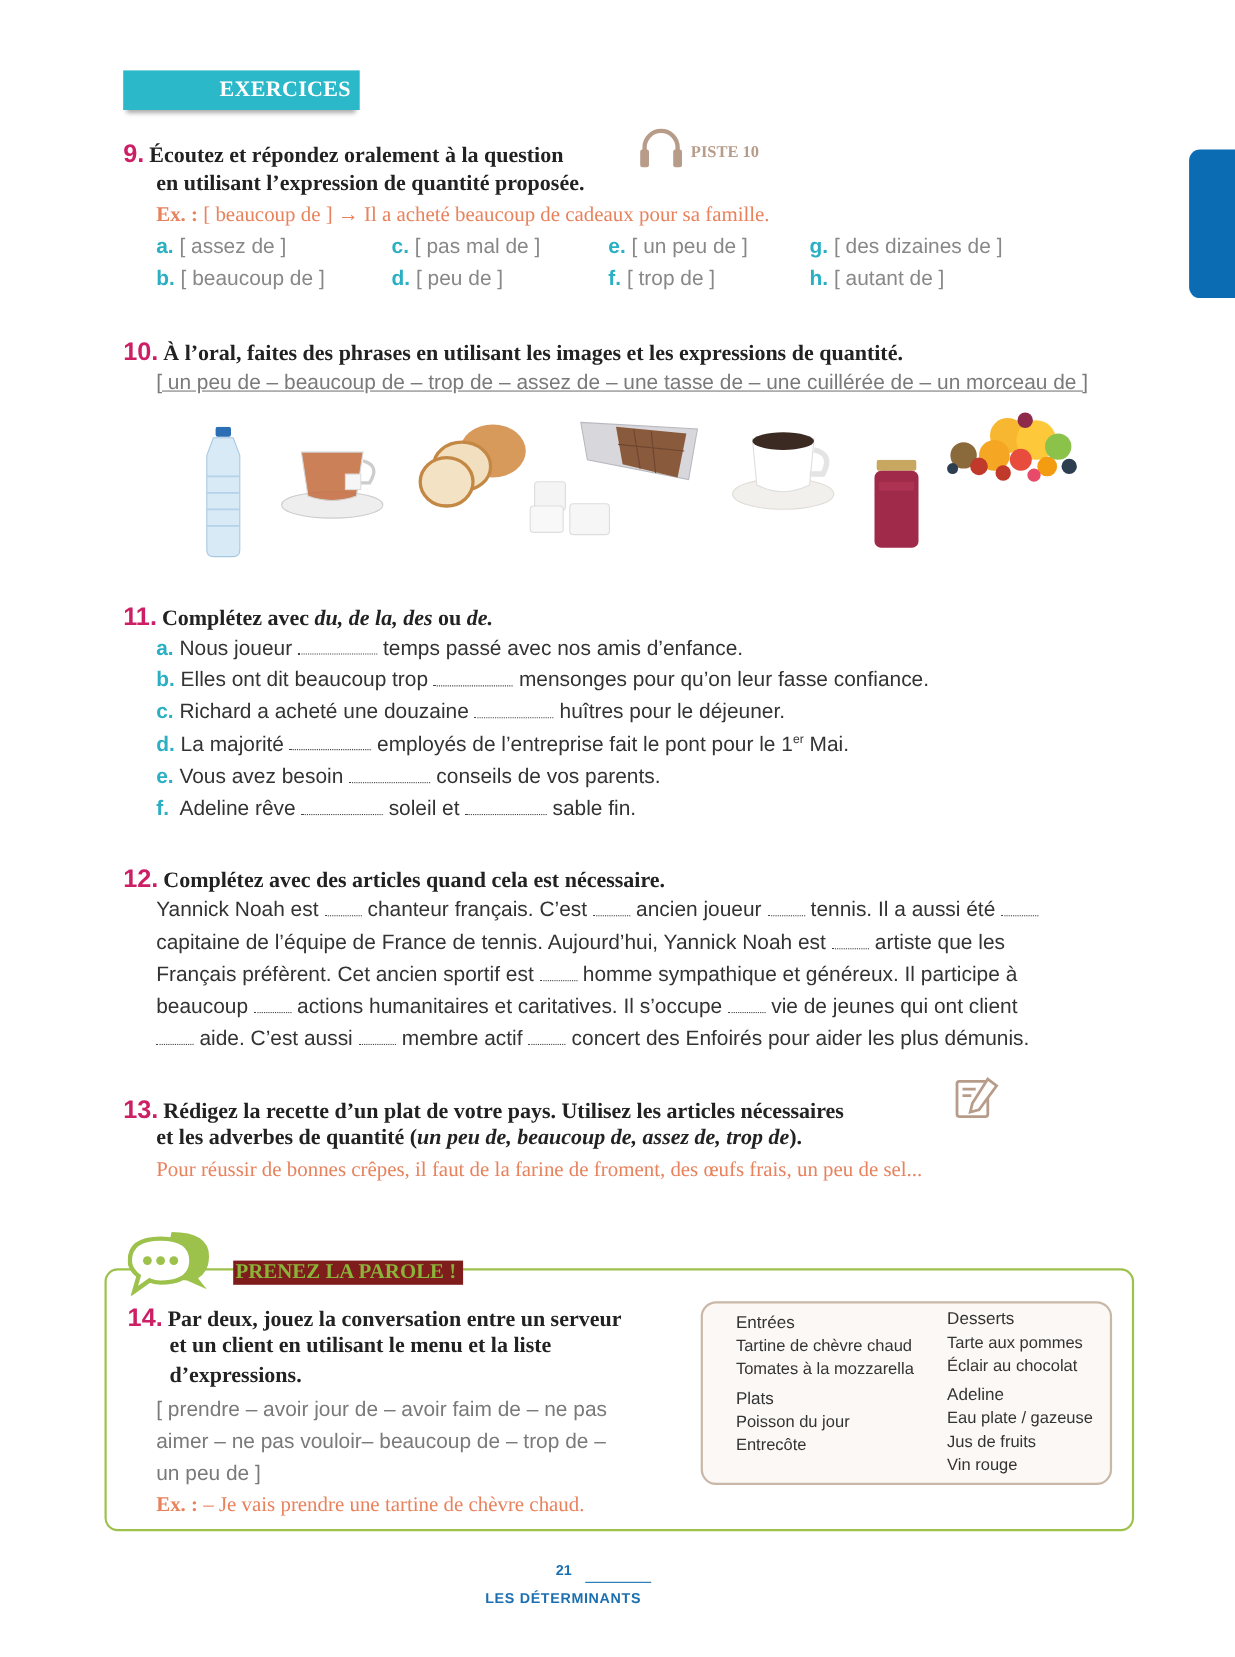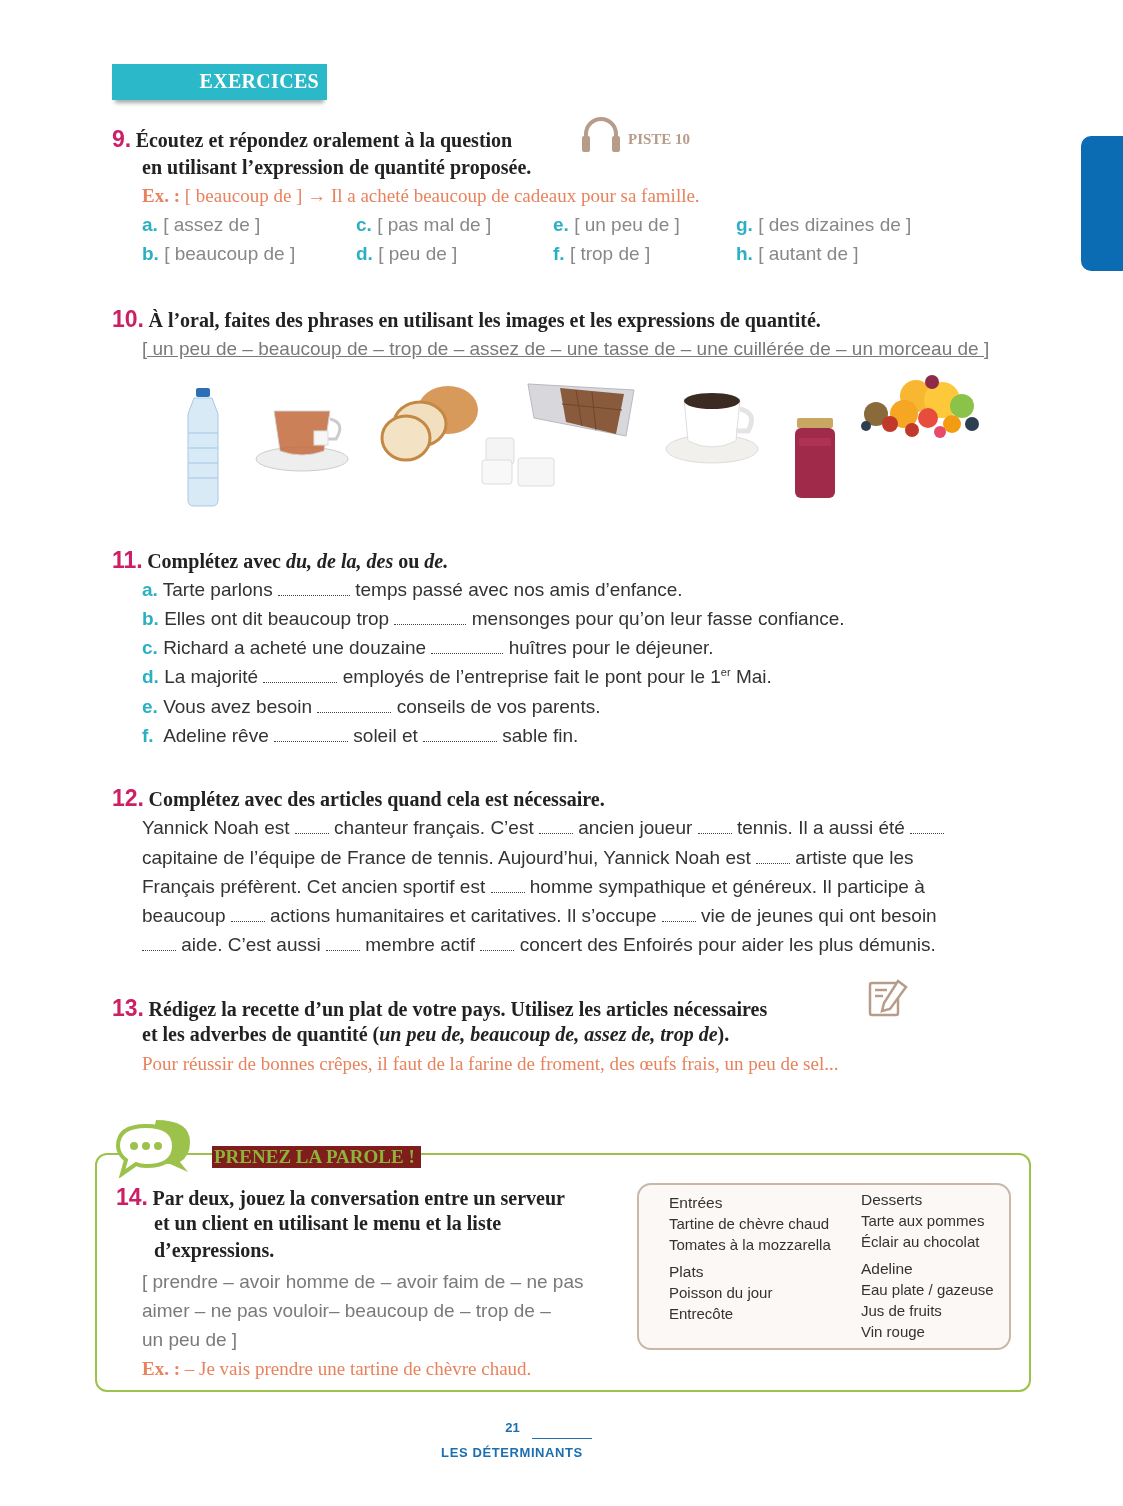--- a/index.html
+++ b/index.html
@@ -168,21 +168,21 @@
     <circle cx="76" cy="8" r="7" fill="#8e2a4a"></circle>
   </svg>
 </div>
 
 <div class="abs" style="left:112px; top:547px; width:900px;">
   <div class="line">
     <span class="num">11.</span>
     <span class="q"><span>Complétez avec </span><i>du, de la, des</i><span> ou </span><i>de.</i></span>
   </div>
   <div class="line body19" style="left:30px; top:32px;">
-    <span class="lbl">a.</span> <span>Tarte parlons</span>
+    <span class="lbl">a.</span> <span>Nous joueur</span>
     <span class="blank" style="width:72px;"></span>
     <span>temps passé avec nos amis d’enfance.</span>
   </div>
   <div class="line body19" style="left:30px; top:61px;">
     <span class="lbl">b.</span> <span>Elles ont dit beaucoup trop</span>
     <span class="blank" style="width:72px;"></span>
     <span>mensonges pour qu’on leur fasse confiance.</span>
   </div>
   <div class="line body19" style="left:30px; top:90px;">
     <span class="lbl">c.</span> <span>Richard a acheté une douzaine</span>
@@ -223,21 +223,21 @@
     <span>capitaine de l’équipe de France de tennis. Aujourd’hui, Yannick Noah est</span> <span class="blank" style="width:34px;"></span>
     <span>artiste que les</span>
   </div>
   <div class="line body19" style="left:30px; top:91px;">
     <span>Français préfèrent. Cet ancien sportif est</span> <span class="blank" style="width:34px;"></span>
     <span>homme sympathique et généreux. Il participe à</span>
   </div>
   <div class="line body19" style="left:30px; top:120px;">
     <span>beaucoup</span> <span class="blank" style="width:34px;"></span>
     <span>actions humanitaires et caritatives. Il s’occupe</span> <span class="blank" style="width:34px;"></span>
-    <span>vie de jeunes qui ont besoin</span>
+    <span>vie de jeunes qui ont client</span>
   </div>
   <div class="line body19" style="left:30px; top:149px;">
     <span class="blank" style="width:34px;"></span>
     <span>aide. C’est aussi</span> <span class="blank" style="width:34px;"></span>
     <span>membre actif</span> <span class="blank" style="width:34px;"></span>
     <span>concert des Enfoirés pour aider les plus démunis.</span>
   </div>
 </div>
 
 <div class="abs" style="left:112px; top:995px; width:910px;">
@@ -271,21 +271,21 @@
 </span>
 <div class="abs parole-title">PRENEZ LA PAROLE !</div>
 
 <div class="abs" style="left:116px; top:1184px; width:510px;">
   <div class="line">
     <span class="num">14.</span>
     <span class="q">Par deux, jouez la conversation entre un serveur</span>
   </div>
   <div class="line q" style="left:38px; top:28px;">et un client en utilisant le menu et la liste</div>
   <div class="line q" style="left:38px; top:55px;">d’expressions.</div>
-  <div class="line gray" style="left:26px; top:87px;">[ prendre – avoir homme de – avoir faim de – ne pas</div>
+  <div class="line gray" style="left:26px; top:87px;">[ prendre – avoir jour de – avoir faim de – ne pas</div>
   <div class="line gray" style="left:26px; top:116px;">aimer – ne pas vouloir– beaucoup de – trop de –</div>
   <div class="line gray" style="left:26px; top:145px;">un peu de ]</div>
   <div class="line orange" style="left:26px; top:174px;">
     <b>Ex. :</b> <span>– Je vais prendre une tartine de chèvre chaud.</span>
   </div>
 </div>
 
 <div class="abs menu">
   <div class="col" style="left:18px; top:7px;">
     <div class="h">Entrées</div>

